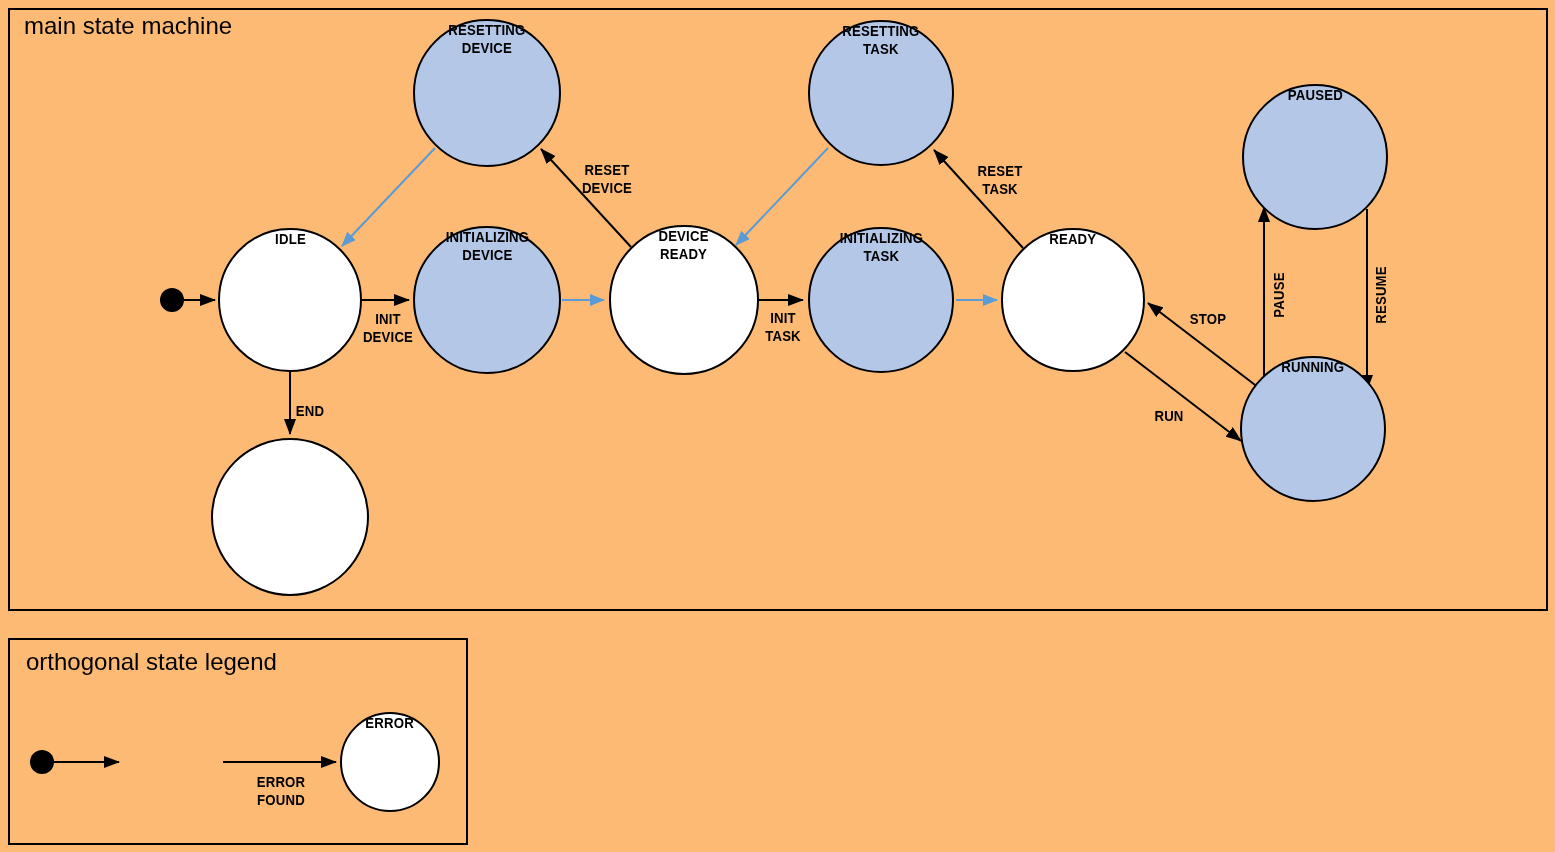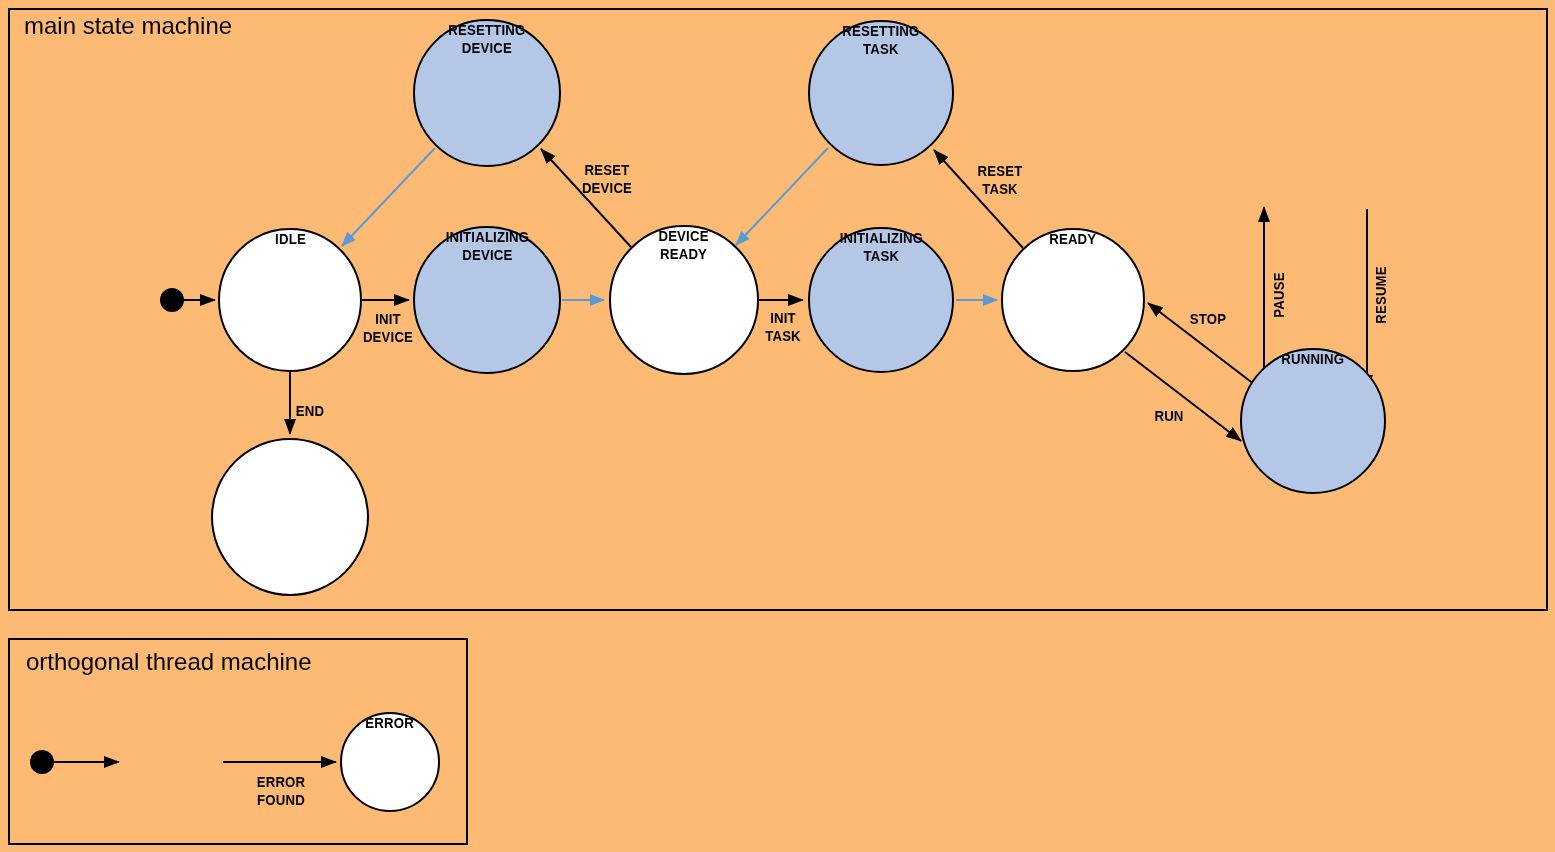--- a/index.html
+++ b/index.html
@@ -42,21 +42,21 @@
 </style>
 </head>
 <body>
 
 <div id="canvas">
 
   <div class="panel" id="main-panel" style="left: 8px; top: 8px; width: 1540px; height: 603px;"></div>
   <div class="panel" id="ortho-panel" style="left: 8px; top: 638px; width: 460px; height: 207px;"></div>
 
   <div class="panel-title" style="left:24px; top:12px;">main state machine</div>
-  <div class="panel-title" style="left:26px; top:648px;">orthogonal thread machine</div>
+  <div class="panel-title" style="left:26px; top:648px;">orthogonal state legend</div>
 
   <svg id="edges" width="1555" height="852">
     <defs>
       <marker id="arrow-black" markerUnits="userSpaceOnUse" markerWidth="16" markerHeight="12" refX="15" refY="6" orient="auto">
         <path d="M0,0 L16,6 L0,12 Z" fill="#000000"></path>
       </marker>
       <marker id="arrow-blue" markerUnits="userSpaceOnUse" markerWidth="15" markerHeight="12" refX="14" refY="6" orient="auto">
         <path d="M0,0 L15,6 L0,12 Z" fill="#5b9bd5"></path>
       </marker>
     </defs>
@@ -99,21 +99,24 @@
       <span class="state-label">RESETTING
 TASK</span>
     </div>
     <div class="state thread" style="left: 808px; top: 227px; width: 146px; height: 146px;">
       <span class="state-label">INITIALIZING
 TASK</span>
     </div>
     <div class="state plain" style="left: 1001px; top: 228px; width: 144px; height: 144px;">
       <span class="state-label">READY</span>
     </div>
-    <div class="state thread" style="left: 1240px; top: 348px; width: 146px; height: 146px;">
+    <div class="state thread" style="left: 1242px; top: 84px; width: 146px; height: 146px;">
+      <span class="state-label">PAUSED</span>
+    </div>
+    <div class="state thread" style="left: 1240px; top: 356px; width: 146px; height: 146px;">
       <span class="state-label">RUNNING</span>
     </div>
     <div class="final-ring" style="left: 211px; top: 438px; width: 158px; height: 158px;"></div>
     <div class="edge-label" style="left: 388px; top: 328px;">INIT
 DEVICE</div>
     <div class="edge-label" style="left: 607px; top: 179px;">RESET
 DEVICE</div>
     <div class="edge-label" style="left: 783px; top: 327px;">INIT
 TASK</div>
     <div class="edge-label" style="left: 1000px; top: 180px;">RESET

